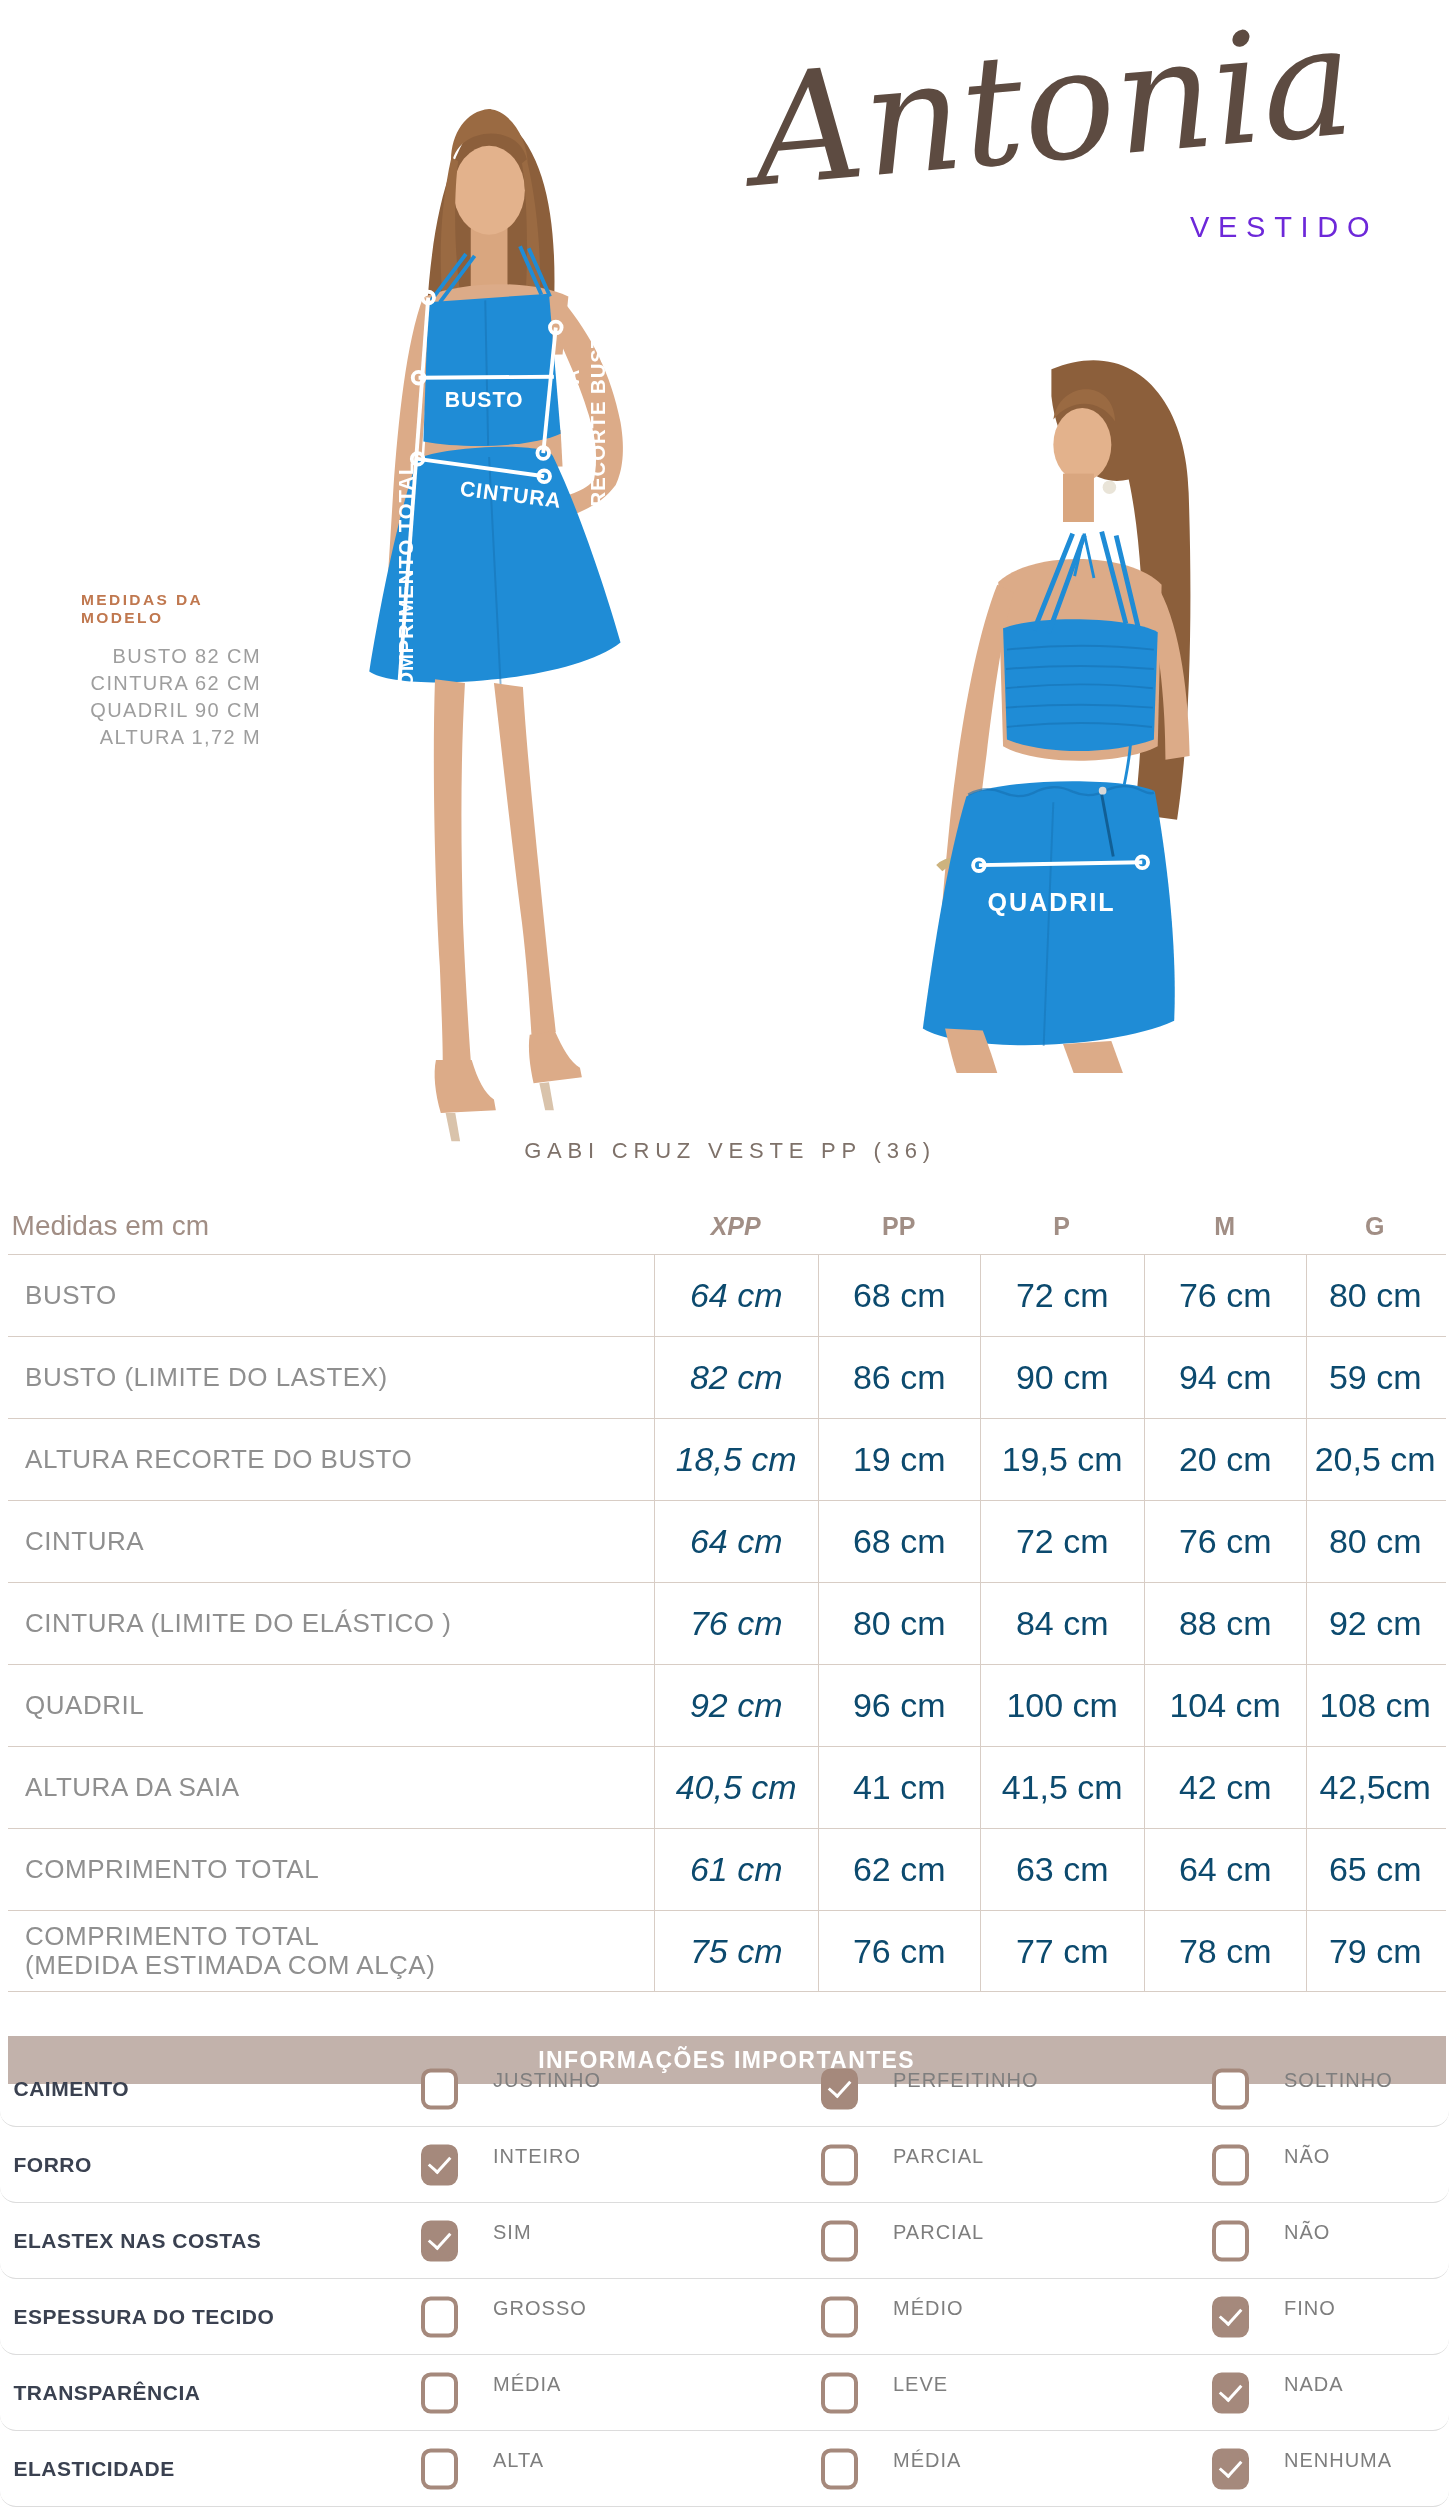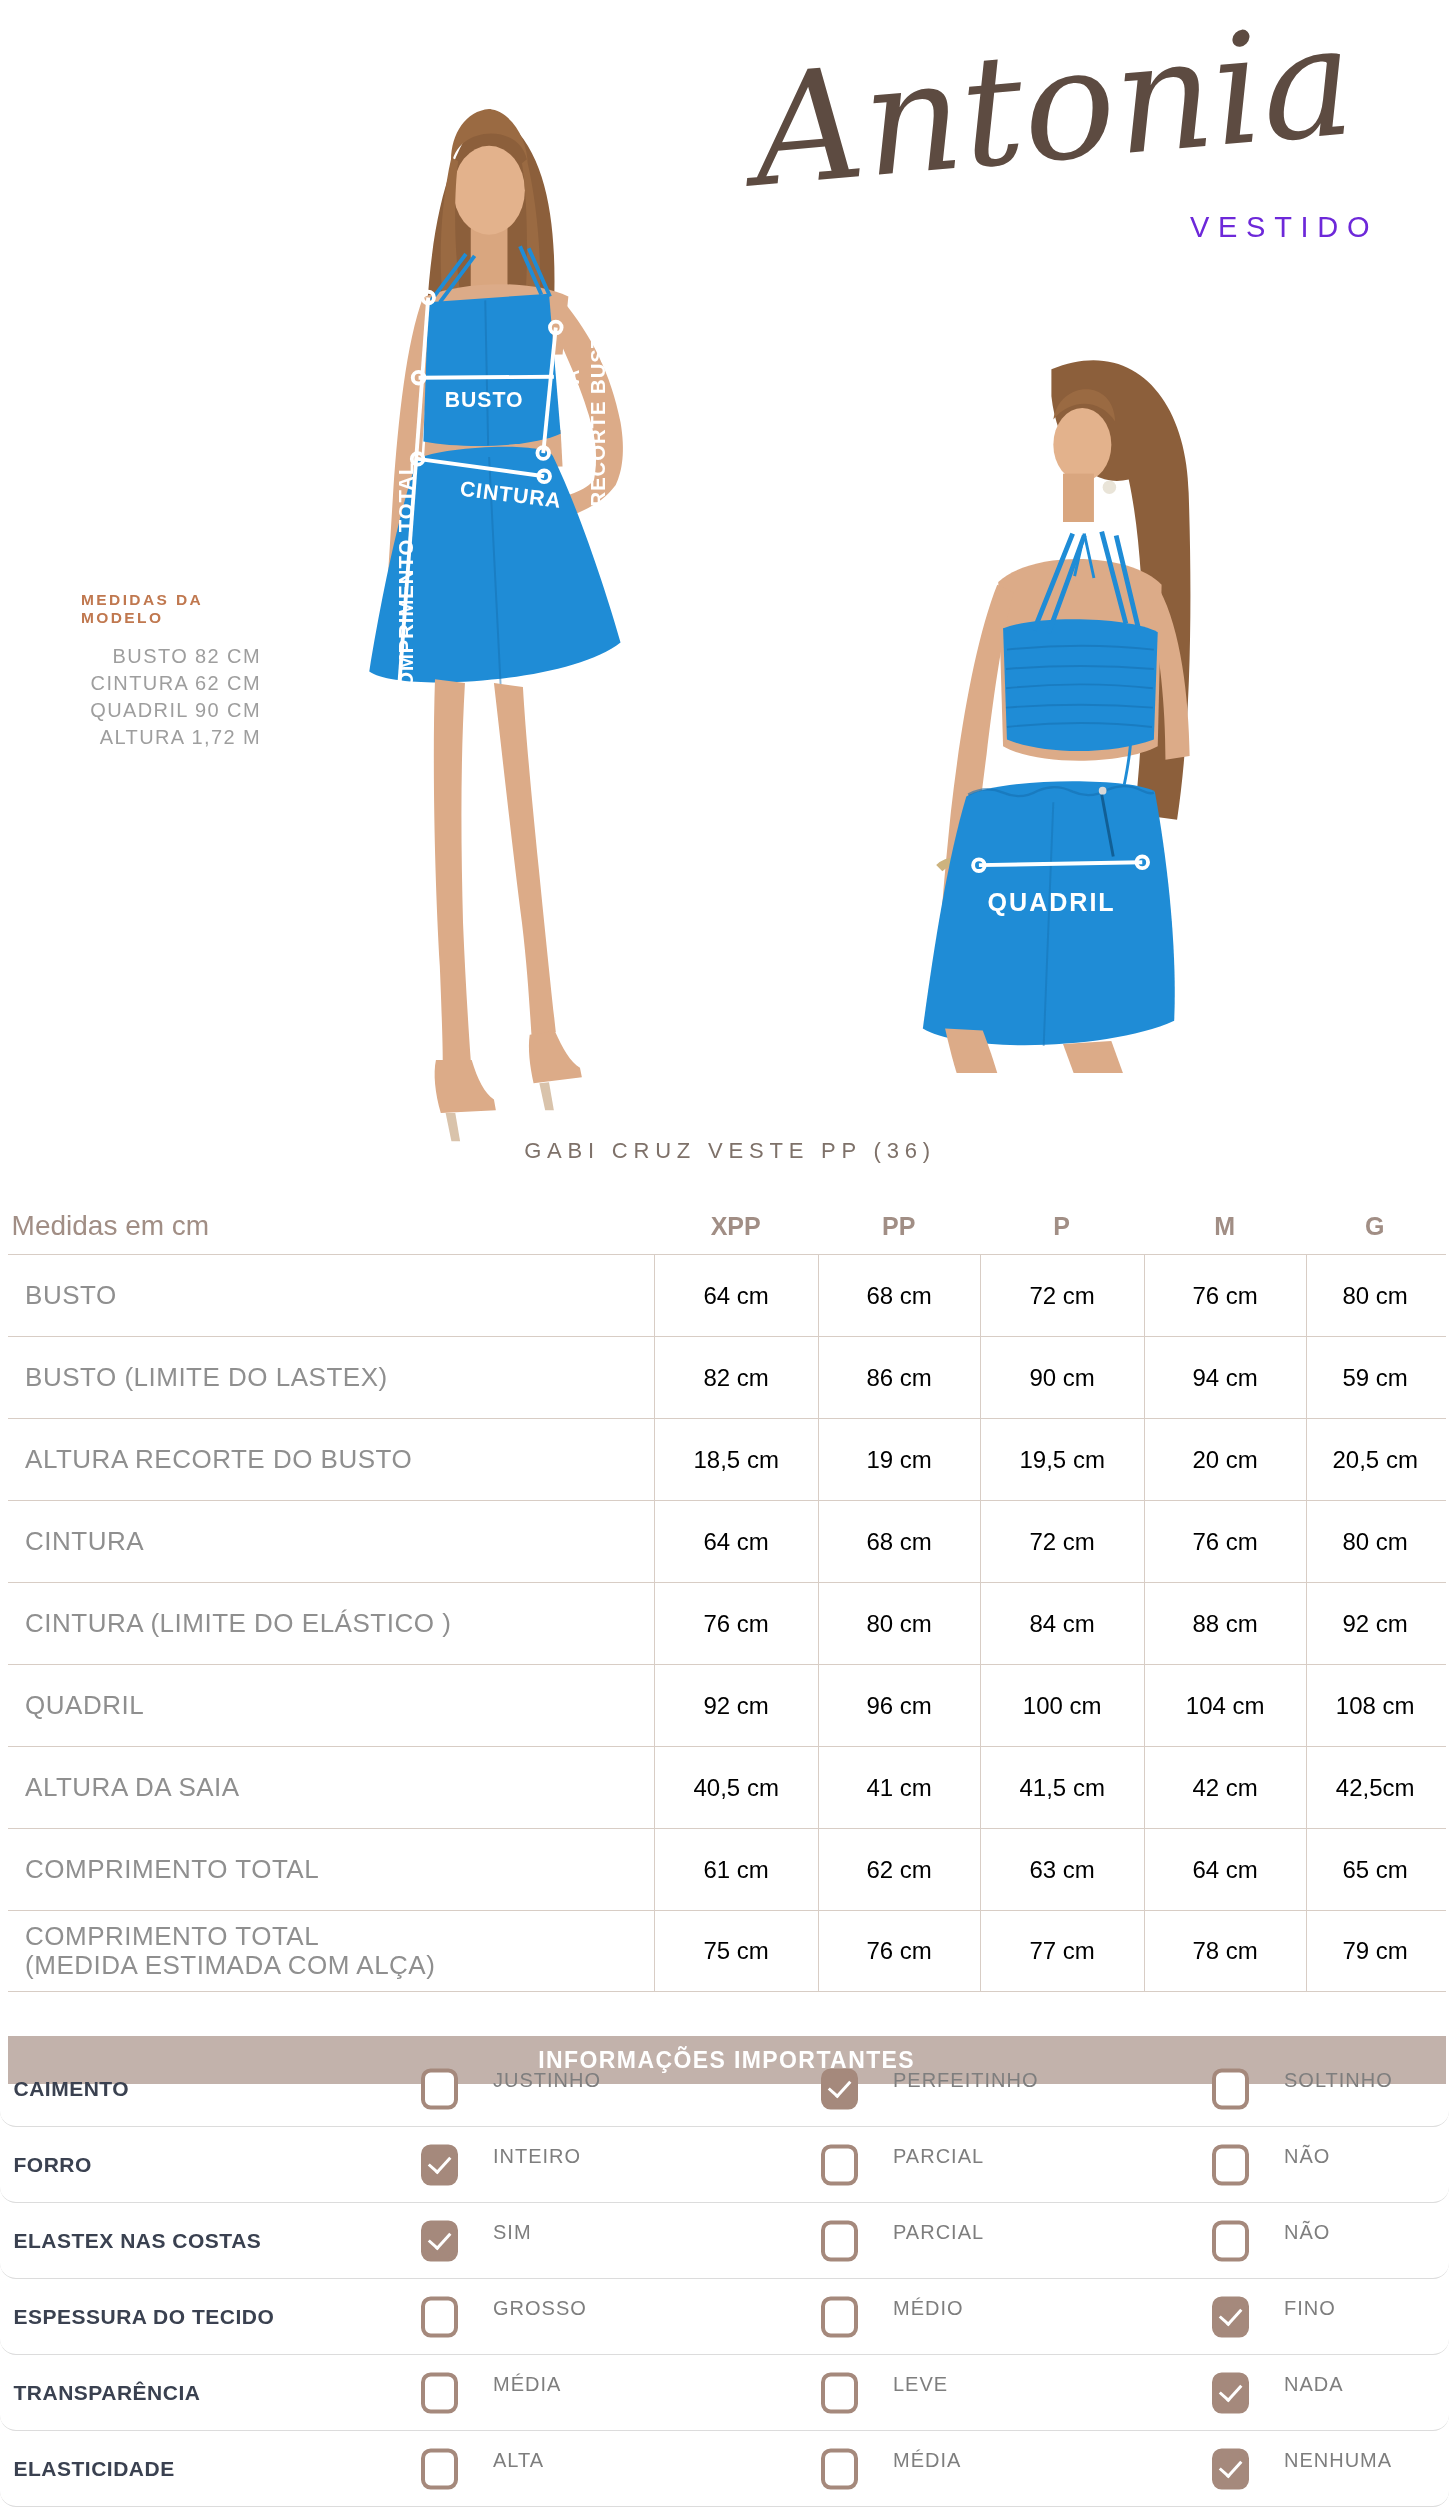--- a/index.html
+++ b/index.html
@@ -25,27 +25,27 @@
 
   
   .caption{position:absolute;left:358px;top:1138px;width:744px;text-align:center;
     font-size:22px;letter-spacing:5.8px;color:#7e7169;}
 
   
   .size-table{position:absolute;left:7.7px;top:1198px;width:1438px;}
   .st-head{display:flex;height:56px;align-items:center;}
   .st-title{width:646px;padding-left:3.9px;box-sizing:border-box;font-weight:normal;font-size:28px;color:#a18e85;}
   .st-col{font-weight:bold;font-size:25px;color:#a18e85;text-align:center;}
-  .w1{width:164px;} .w2{width:162px;} .w3{width:164px;} .w4{width:162px;} .w5{width:138px;}
+  .w1{width:164px;font-style:italic;} .w2{width:162px;} .w3{width:164px;} .w4{width:162px;} .w5{width:138px;}
   .st-row{display:flex;border-top:1.9px solid #d8cdc5;height:82px;align-items:center;box-sizing:border-box;}
   .st-row:last-child{border-bottom:1.9px solid #d8cdc5;}
   .st-label{width:646px;padding-left:17.4px;box-sizing:border-box;font-size:26px;color:#8f8f8f;
     letter-spacing:0.5px;line-height:1.12;}
   .st-cell{align-self:stretch;display:flex;align-items:center;justify-content:center;
-    font-size:24px;color:#000000;border-left:1.9px solid #d8cdc5;box-sizing:border-box;}
+    font-size:34px;color:#0c4a6e;border-left:1.9px solid #d8cdc5;box-sizing:border-box;}
 
   
   .info-band{position:absolute;left:7.7px;top:2003px;width:1438px;height:48px;background:#c2b2ab;
     display:flex;align-items:center;justify-content:center;
     color:#ffffff;font-weight:bold;font-size:23px;letter-spacing:1.4px;margin-top:33px;}
 
   
   .info-rows{position:absolute;left:0;top:2051px;width:1449px;}
   .info-row{position:relative;height:75px;border-bottom:1.9px solid #dcdcdc;border-radius:16px;}
   .info-label{position:absolute;left:13.5px;top:50%;transform:translateY(-50%);

